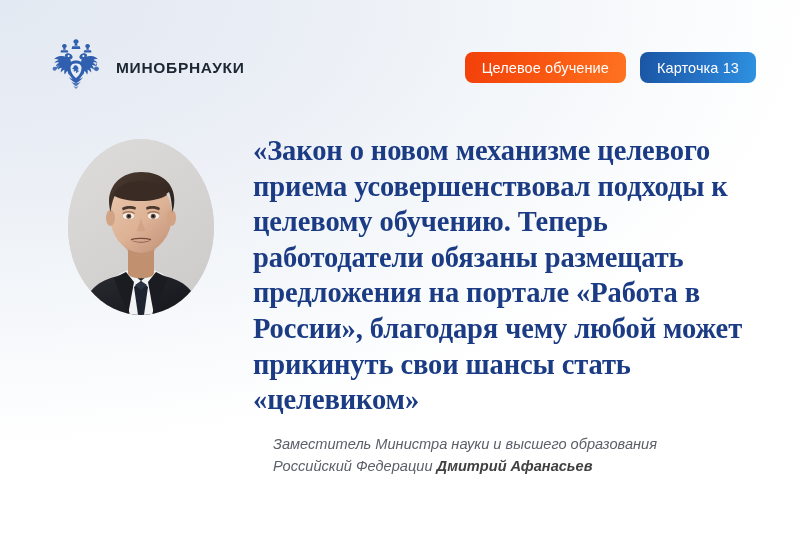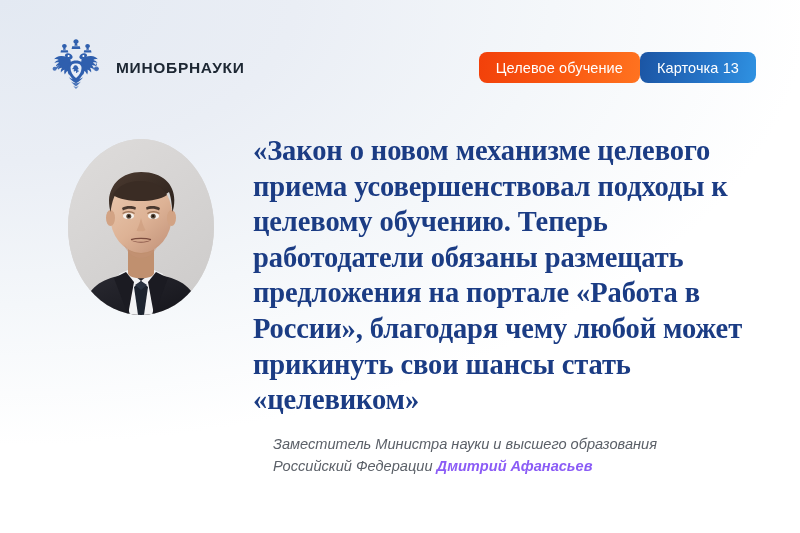--- a/index.html
+++ b/index.html
@@ -60,20 +60,21 @@
     white-space:nowrap;
   }
 
   
   .badges {
     position:absolute;
     right:44px;
     top:52px;
     display:flex;
     align-items:center;
+    gap:14px;
   }
 
   .badge {
     display:flex;
     align-items:center;
     justify-content:center;
     height:31px;
     padding:0 17px;
     border-radius:8px;
     font-family:"Liberation Sans", sans-serif;
@@ -129,21 +130,21 @@
     top:433px;
     width:470px;
     font-family:"Liberation Sans", sans-serif;
     font-size:14.6px;
     line-height:22px;
     color:#5b6068;
     font-style:italic;
   }
 
   .attribution .person {
-    color:#8b5cf6;
+    color:#404040;
     font-weight:bold;
     white-space:nowrap;
   }
 </style>
 </head>
 <body>
 
 <div class="card">
 
   <div class="logo-lockup">

